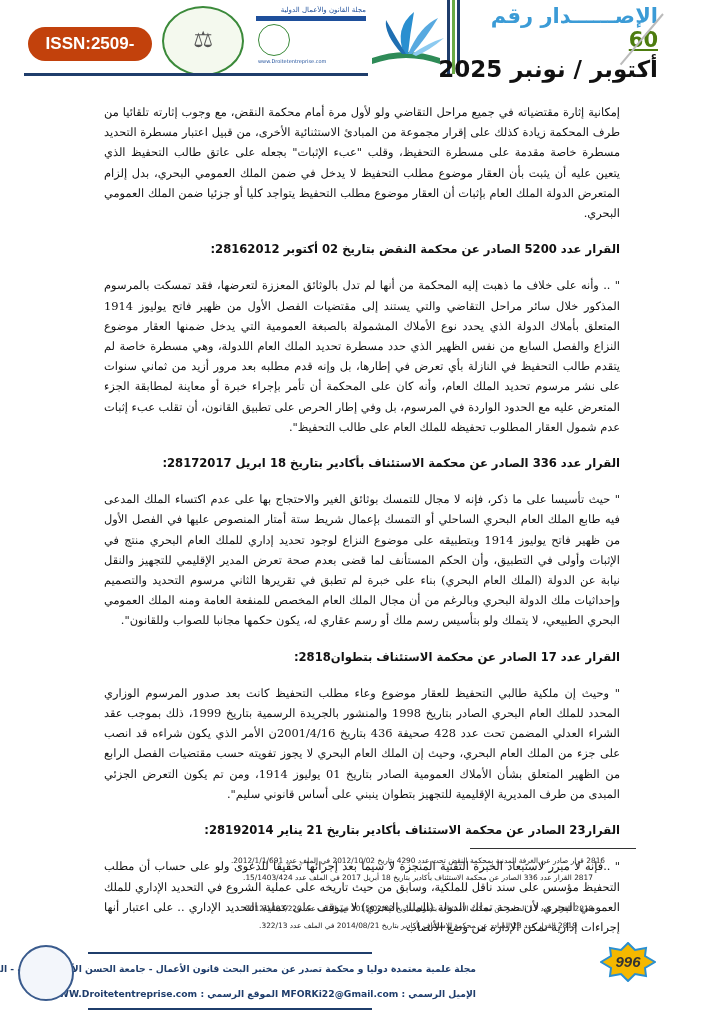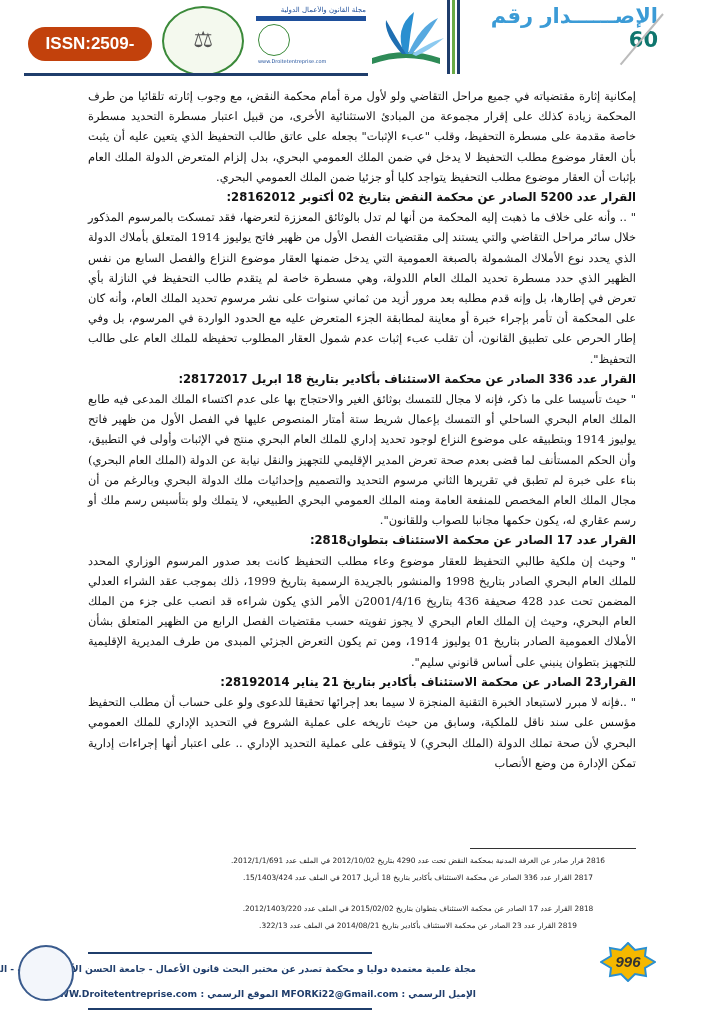--- a/index.html
+++ b/index.html
@@ -11,26 +11,26 @@
   .banner { position:absolute; left:256px; top:6px; width:110px; height:62px; }
   .banner .btitle { font-size:7px; color:#1e4f9b; direction:rtl; text-align:right; white-space:nowrap; overflow:hidden; }
   .banner .bbar { height:5px; background:#1e4f9b; margin-top:2px; }
   .banner .bsmall { position:absolute; left:2px; top:18px; width:30px; height:30px; border-radius:50%; border:1px solid #3b8a3a; }
   .banner .burl { position:absolute; left:2px; top:52px; font-size:5px; color:#1e4f9b; }
   .book-logo { position:absolute; left:364px; top:8px; width:84px; height:62px; }
   .sep-bars { position:absolute; left:446px; top:0; width:14px; height:74px; }
   .sep-bars span { position:absolute; top:0; width:3px; height:74px; }
   .issue { position:absolute; left:468px; top:4px; width:190px; text-align:right; direction:rtl; }
   .issue .num { font-size:21px; font-weight:bold; color:#3b9bd6; font-family:"DejaVu Sans", sans-serif; }
-  .issue .num .n { color:#0f766e; }
+  .issue .num .n { color:#4d7c0f;text-decoration:underline; }
   .issue .date { font-size:23px; font-weight:bold; color:#111; margin-top:4px; white-space:nowrap; }
   .diag { position:absolute; left:662px; top:14px; width:2px; height:66px; background:#bbb; transform:rotate(40deg); transform-origin:top; }
   .hr-top { position:absolute; left:24px; top:73px; width:344px; height:3px; background:#1f3d6b; }
   .content { position:absolute; left:88px; top:86px; width:548px; direction:rtl; text-align:justify; font-family:"DejaVu Serif", serif; font-size:11.4px; line-height:20.2px; }
-  .content p { margin:0; }
+  .content p { margin:16px; }
   .content .heading { font-weight:bold; font-family:"DejaVu Sans", sans-serif; font-size:11.6px; }
   .fn-rule { position:absolute; left:470px; top:848px; width:166px; height:1px; background:#333; }
   .footnotes { position:absolute; left:200px; top:852px; width:436px; direction:rtl; text-align:center; font-family:"DejaVu Sans", sans-serif; font-size:7.4px; color:#222; }
   .footnotes div { height:17px; line-height:17px; white-space:nowrap; }
   .footnotes .gap { height:14px; }
   .footer-line { position:absolute; left:88px; width:284px; height:2px; background:#1f3d6b; }
   .footer-text { position:absolute; left:86px; width:390px; direction:rtl; text-align:right; font-size:9.2px; color:#1f3d6b; white-space:nowrap; font-weight:bold; }
   .page-badge { position:absolute; left:600px; top:942px; width:56px; height:40px;font-style:italic; }
   .page-badge .pn { position:absolute; left:0; top:0; width:56px; height:40px; line-height:40px; text-align:center; font-family:"Liberation Sans", sans-serif; font-weight:bold; font-size:15px; color:#333; }
   .bottom-seal { position:absolute; left:18px; top:945px; width:52px; height:52px; border-radius:50%; border:2px solid #3a5b8d; background:#f3f6fb; }
@@ -64,20 +64,21 @@
     <span style="left:1px;background:#1f3d6b;"></span>
     <span style="left:6px;background:#6aab45;"></span>
     <span style="left:11px;background:#1f3d6b;"></span>
   </div>
 
   <div class="issue">
     <div class="num">
       <span>الإصــــــدار رقم</span>
       <span class="n">60</span>
     </div>
+    <div class="date">أكتوبر / نونبر 2025</div>
   </div>
   <div class="diag"></div>
   <div class="hr-top"></div>
 </div>
 
 <div class="content">
   <p>إمكانية إثارة مقتضياته في جميع مراحل التقاضي ولو لأول مرة أمام محكمة النقض، مع وجوب إثارته تلقائيا من طرف المحكمة زيادة كذلك على إقرار مجموعة من المبادئ الاستثنائية الأخرى، من قبيل اعتبار مسطرة التحديد مسطرة خاصة مقدمة على مسطرة التحفيظ، وقلب "عبء الإثبات" بجعله على عاتق طالب التحفيظ الذي يتعين عليه أن يثبت بأن العقار موضوع مطلب التحفيظ لا يدخل في ضمن الملك العمومي البحري، بدل إلزام المتعرض الدولة الملك العام بإثبات أن العقار موضوع مطلب التحفيظ يتواجد كليا أو جزئيا ضمن الملك العمومي البحري.</p>
   <p class="heading">القرار عدد 5200 الصادر عن محكمة النقض بتاريخ 02 أكتوبر 28162012:</p>
   <p>" .. وأنه على خلاف ما ذهبت إليه المحكمة من أنها لم تدل بالوثائق المعززة لتعرضها، فقد تمسكت بالمرسوم المذكور خلال سائر مراحل التقاضي والتي يستند إلى مقتضيات الفصل الأول من ظهير فاتح يوليوز 1914 المتعلق بأملاك الدولة الذي يحدد نوع الأملاك المشمولة بالصبغة العمومية التي يدخل ضمنها العقار موضوع النزاع والفصل السابع من نفس الظهير الذي حدد مسطرة تحديد الملك العام اللدولة، وهي مسطرة خاصة لم يتقدم طالب التحفيظ في النازلة بأي تعرض في إطارها، بل وإنه قدم مطلبه بعد مرور أزيد من ثماني سنوات على نشر مرسوم تحديد الملك العام، وأنه كان على المحكمة أن تأمر بإجراء خبرة أو معاينة لمطابقة الجزء المتعرض عليه مع الحدود الواردة في المرسوم، بل وفي إطار الحرص على تطبيق القانون، أن تقلب عبء إثبات عدم شمول العقار المطلوب تحفيظه للملك العام على طالب التحفيظ".</p>
   <p class="heading">القرار عدد 336 الصادر عن محكمة الاستئناف بأكادير بتاريخ 18 ابريل 28172017:</p>

